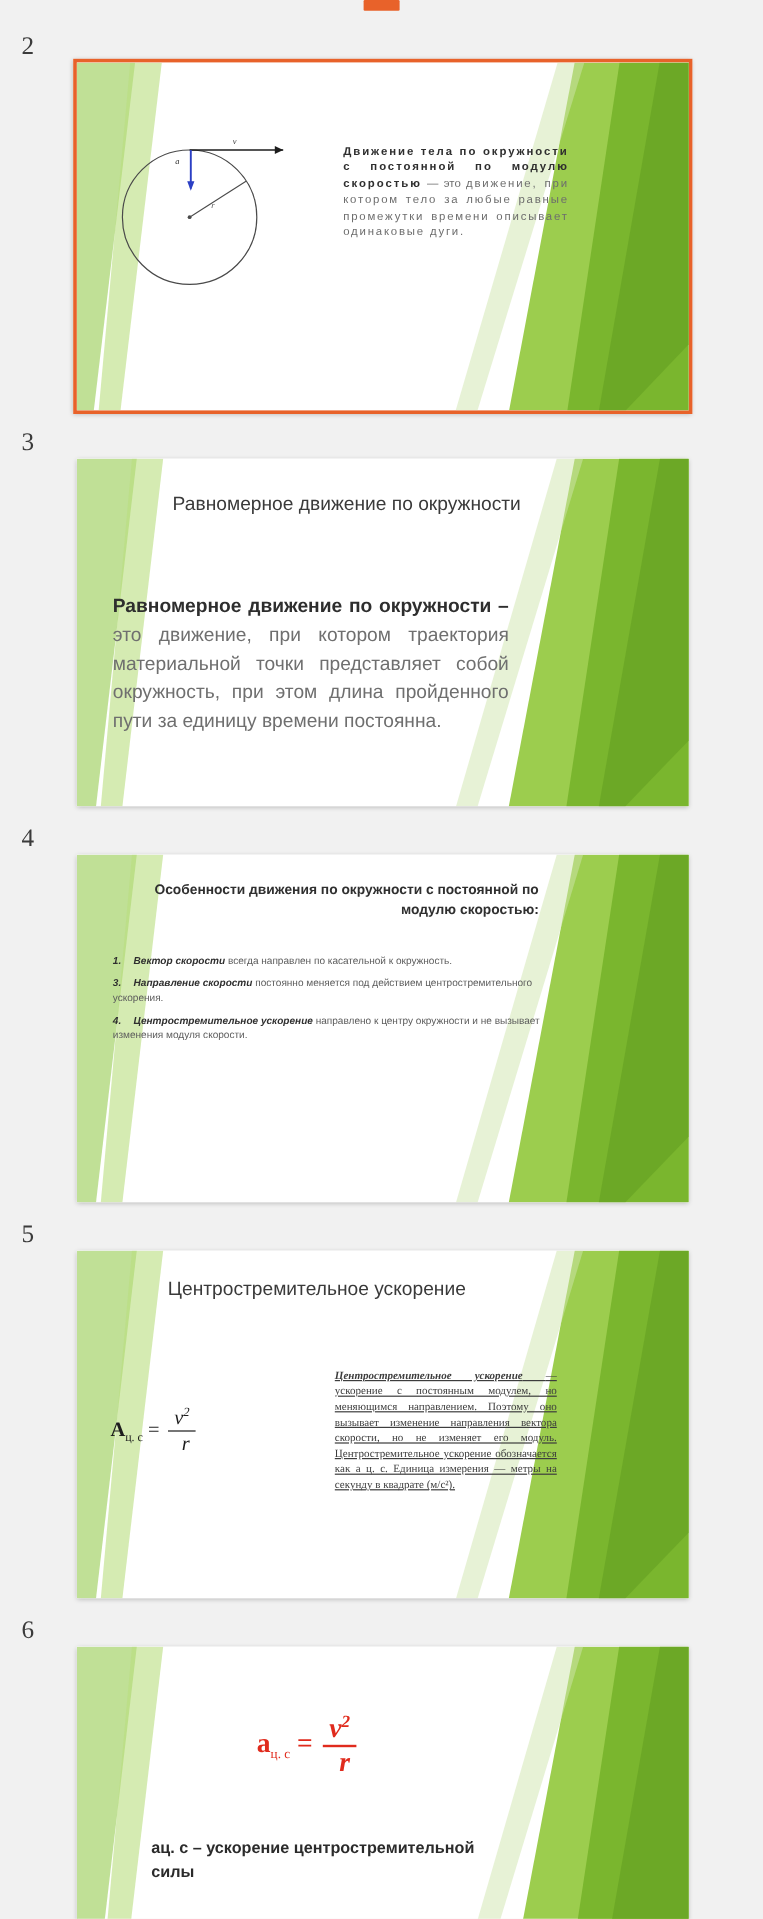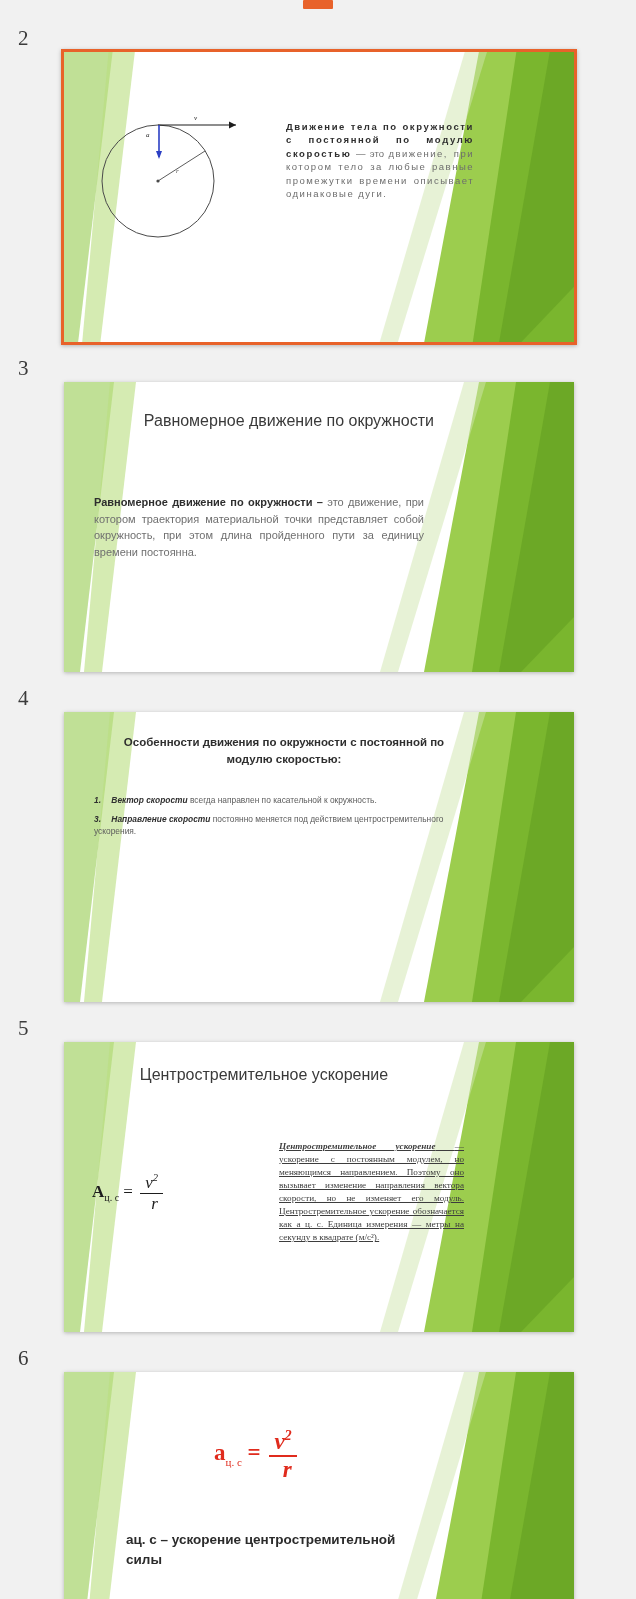--- a/index.html
+++ b/index.html
@@ -107,34 +107,34 @@
     text-align: right;
     font-size: 16px;
     color: #3a3a3a;
     line-height: 1.35;
   }
   .s3-body {
     position: absolute;
     left: 30px;
     top: 112px;
     width: 330px;
-    font-size: 11px;
+    font-size: 16px;
     line-height: 1.5;
     color: #6f6f6f;
     text-align: justify;
   }
   .s3-body b { color: #2e2e2e; }
 
   
   .s4-title {
     position: absolute;
     left: 55px;
     top: 22px;
     width: 330px;
-    text-align: center;
+    text-align: right;
     font-size: 11.5px;
     font-weight: bold;
     color: #2f2f2f;
     line-height: 1.45;
   }
   .s4-list {
     position: absolute;
     left: 30px;
     top: 82px;
     width: 360px;
@@ -300,20 +300,25 @@
           <div class="item">
             <span class="num">1.</span>
             <i>Вектор скорости</i>
             <span>всегда направлен по касательной к окружность.</span>
           </div>
           <div class="item">
             <span class="num">3.</span>
             <i>Направление скорости</i>
             <span>постоянно меняется под действием центростремительного ускорения.</span>
           </div>
+          <div class="item">
+            <span class="num">4.</span>
+            <i>Центростремительное ускорение</i>
+            <span>направлено к центру окружности и не вызывает изменения модуля скорости.</span>
+          </div>
         </div>
       </div>
     </div>
   </div>
 
   <div class="slide-row" style="top:990px; position:absolute;">
     <div class="slide-number">5</div>
     <div class="thumb">
       <div class="deco">
         <svg viewBox="0 0 510 290" preserveAspectRatio="none">

